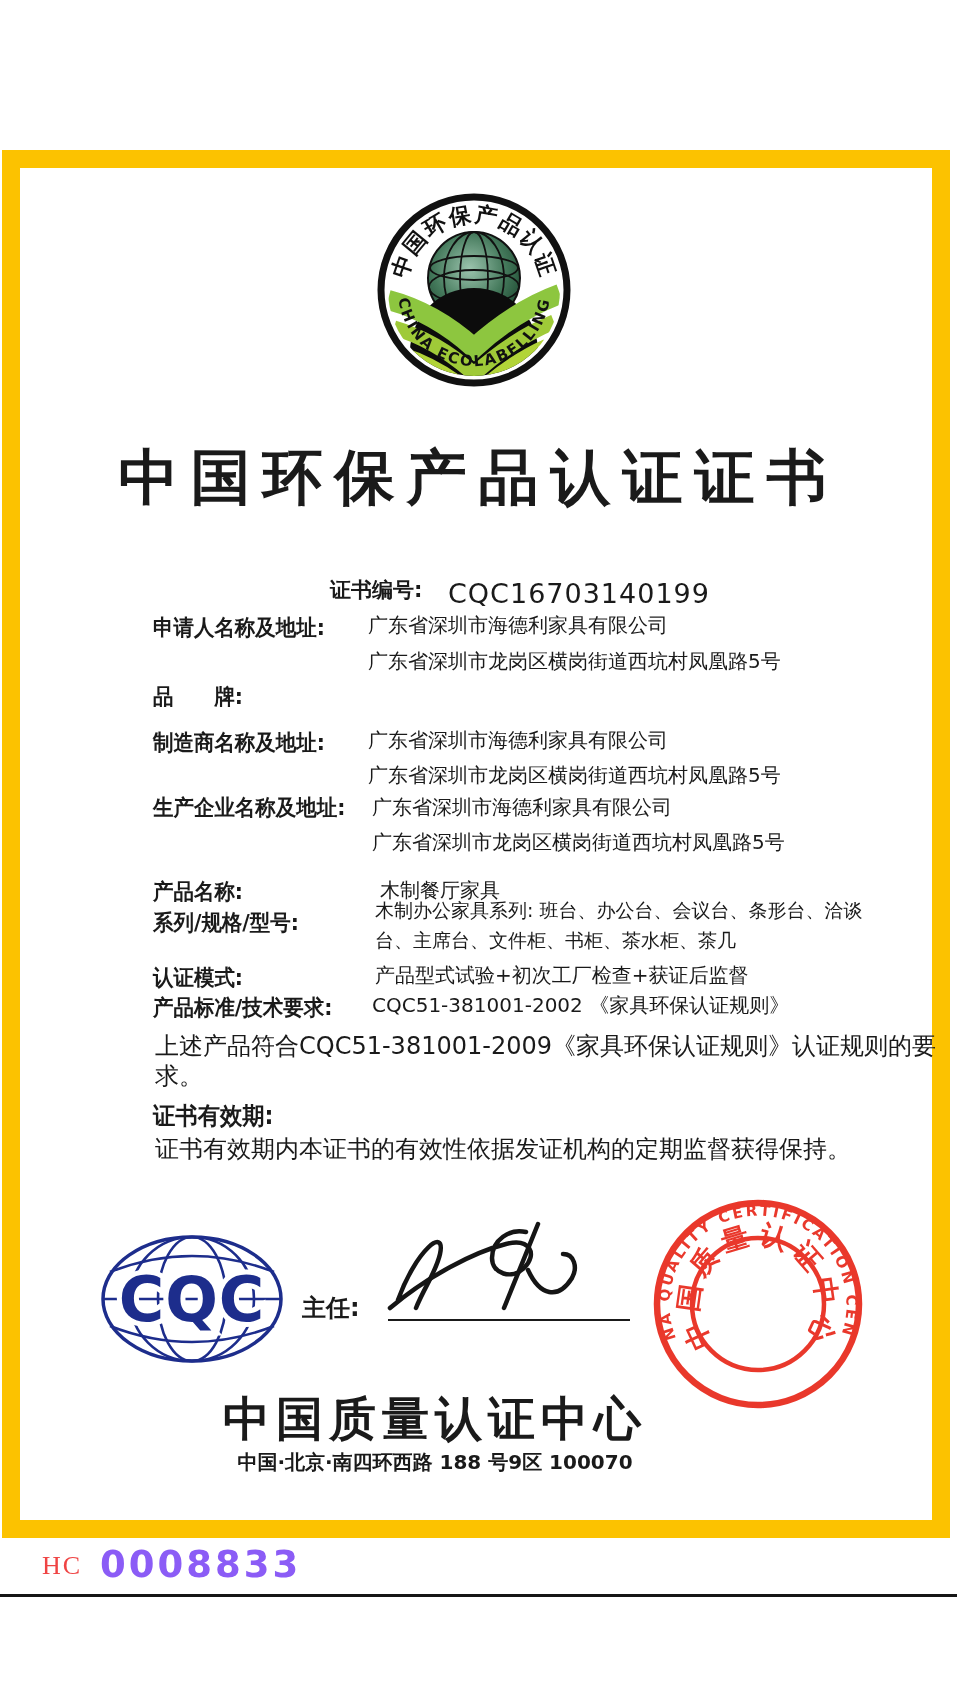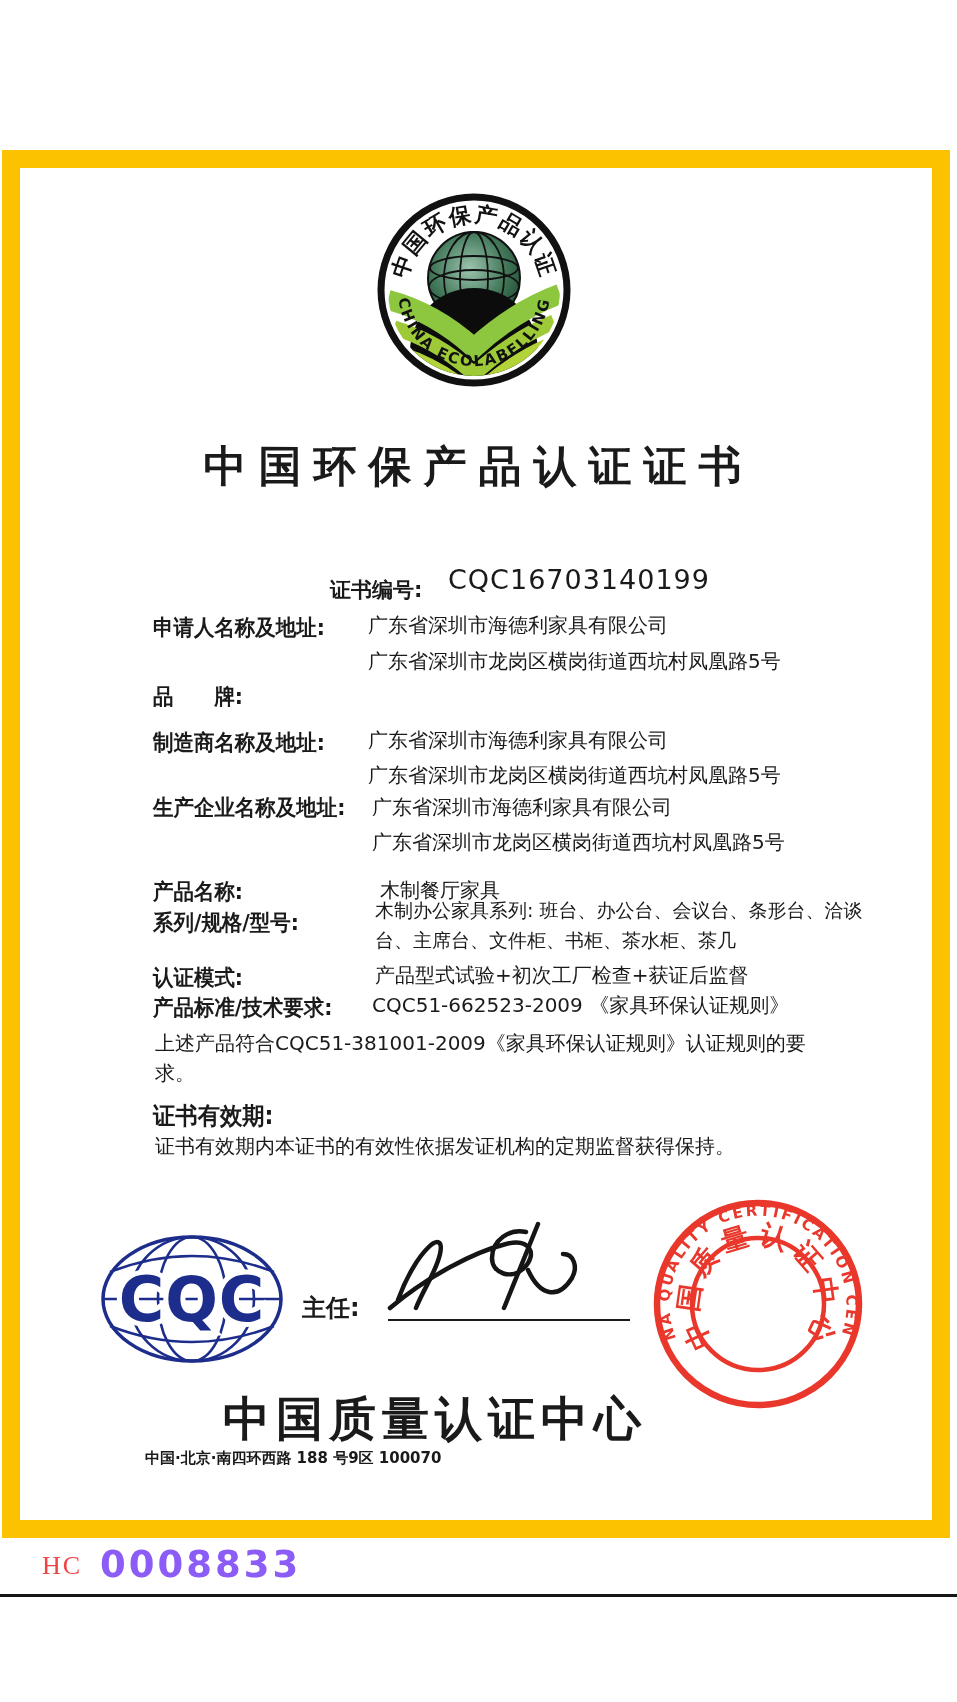--- a/index.html
+++ b/index.html
@@ -2,37 +2,37 @@
 <html><head>
 <meta charset="utf-8">
 <style>
   html,body{margin:0;padding:0;background:#ffffff;}
   .page{position:relative;width:957px;height:1702px;background:#ffffff;
         font-family:"DejaVu Sans",sans-serif;color:#1a1a1a;overflow:hidden;}
   .abs{position:absolute;}
   
   .frame{left:2px;top:150px;width:912px;height:1352px;border:18px solid #fcc200;}
   
-  .title{left:0;top:438px;width:957px;text-align:center;font-size:43px;font-weight:700;
+  .title{left:0;top:438px;width:957px;text-align:center;font-size:60px;font-weight:700;
          letter-spacing:12px;white-space:nowrap;}
   
   .flabel{font-size:22px;font-weight:600;white-space:nowrap;
           transform:scaleX(0.93);transform-origin:left;}
   .fvalue{font-size:20px;white-space:nowrap;}
   .fvalue-sm{font-size:19px;white-space:nowrap;}
-  .para{font-size:20px;white-space:nowrap;}
+  .para{font-size:24px;white-space:nowrap;}
   .certno-label{font-size:21px;font-weight:700;white-space:nowrap;}
   .certno-value{font-size:27px;white-space:nowrap;letter-spacing:1px;}
   
   .director{font-size:24px;font-weight:600;white-space:nowrap;}
   .sigline{left:388px;top:1319px;width:242px;height:0;border-bottom:2px solid #1a1a1a;}
   
   .footer-org{left:145px;top:1388px;width:580px;text-align:center;font-size:47px;
               font-weight:700;letter-spacing:6px;white-space:nowrap;}
-  .footer-addr{left:145px;top:1449px;width:580px;font-size:15px;
+  .footer-addr{left:145px;top:1449px;width:580px;text-align:center;font-size:20px;
                font-weight:600;white-space:nowrap;}
   .footer-url{left:145px;top:1476px;width:580px;text-align:center;font-size:22px;
               letter-spacing:1px;color:#2b2b2b;white-space:nowrap;}
   
   .serial-prefix{left:42px;top:1551px;font-size:26px;color:#ef4444;
                  font-family:"Liberation Serif",serif;letter-spacing:2px;}
   .serial-number{left:100px;top:1543px;font-size:37px;font-weight:600;color:#8b5cf6;
                  letter-spacing:3px;}
   .bottom-line{left:0;top:1594px;width:957px;height:3px;background:#161616;}
 </style>
@@ -72,21 +72,21 @@
       <textPath href="#arcTop" startOffset="50%" text-anchor="middle">中国环保产品认证</textPath>
     </text>
     <text font-size="15" font-weight="700" fill="#111" letter-spacing="2">
       <textPath href="#arcBottom" startOffset="50%" text-anchor="middle">CHINA ECOLABELLING</textPath>
     </text>
   </svg>
 
   <div class="abs title">中国环保产品认证证书</div>
 
   <span class="abs certno-label" style="left:330px;top:576px">证书编号:</span>
-  <span class="abs certno-value" style="left:448px;top:564px">CQC16703140199</span>
+  <span class="abs certno-value" style="left:448px;top:578px">CQC16703140199</span>
 
   <span class="abs flabel" style="left:153px;top:613px">申请人名称及地址:</span>
   <span class="abs fvalue" style="left:368px;top:612px">广东省深圳市海德利家具有限公司</span>
   <span class="abs fvalue" style="left:368px;top:648px">广东省深圳市龙岗区横岗街道西坑村凤凰路5号</span>
 
   <span class="abs flabel" style="left:153px;top:682px">品　　牌:</span>
 
   <span class="abs flabel" style="left:153px;top:728px">制造商名称及地址:</span>
   <span class="abs fvalue" style="left:368px;top:727px">广东省深圳市海德利家具有限公司</span>
   <span class="abs fvalue" style="left:368px;top:762px">广东省深圳市龙岗区横岗街道西坑村凤凰路5号</span>
@@ -99,21 +99,21 @@
   <span class="abs fvalue" style="left:380px;top:877px">木制餐厅家具</span>
 
   <span class="abs flabel" style="left:153px;top:908px">系列/规格/型号:</span>
   <span class="abs fvalue-sm" style="left:375px;top:928px">台、主席台、文件柜、书柜、茶水柜、茶几</span>
   <span class="abs fvalue-sm" style="left:375px;top:898px">木制办公家具系列: 班台、办公台、会议台、条形台、洽谈</span>
 
   <span class="abs flabel" style="left:153px;top:963px">认证模式:</span>
   <span class="abs fvalue" style="left:375px;top:962px">产品型式试验+初次工厂检查+获证后监督</span>
 
   <span class="abs flabel" style="left:153px;top:993px">产品标准/技术要求:</span>
-  <span class="abs fvalue" style="left:372px;top:992px">CQC51-662523-2009 《家具环保认证规则》</span>
+  <span class="abs fvalue" style="left:372px;top:992px">CQC51-381001-2002 《家具环保认证规则》</span>
 
   <span class="abs para" style="left:155px;top:1030px">上述产品符合CQC51-381001-2009《家具环保认证规则》认证规则的要</span>
   <span class="abs para" style="left:155px;top:1060px">求。</span>
 
   <span class="abs flabel" style="left:153px;top:1100px;font-size:24px">证书有效期:</span>
 
   <span class="abs para" style="left:155px;top:1133px">证书有效期内本证书的有效性依据发证机构的定期监督获得保持。</span>
 
   <svg class="abs" style="left:96px;top:1232px" width="192" height="134" viewBox="0 0 192 134">
     <ellipse cx="96" cy="67" rx="89" ry="62" fill="none" stroke="#1d2d8c" stroke-width="3.5"></ellipse>

